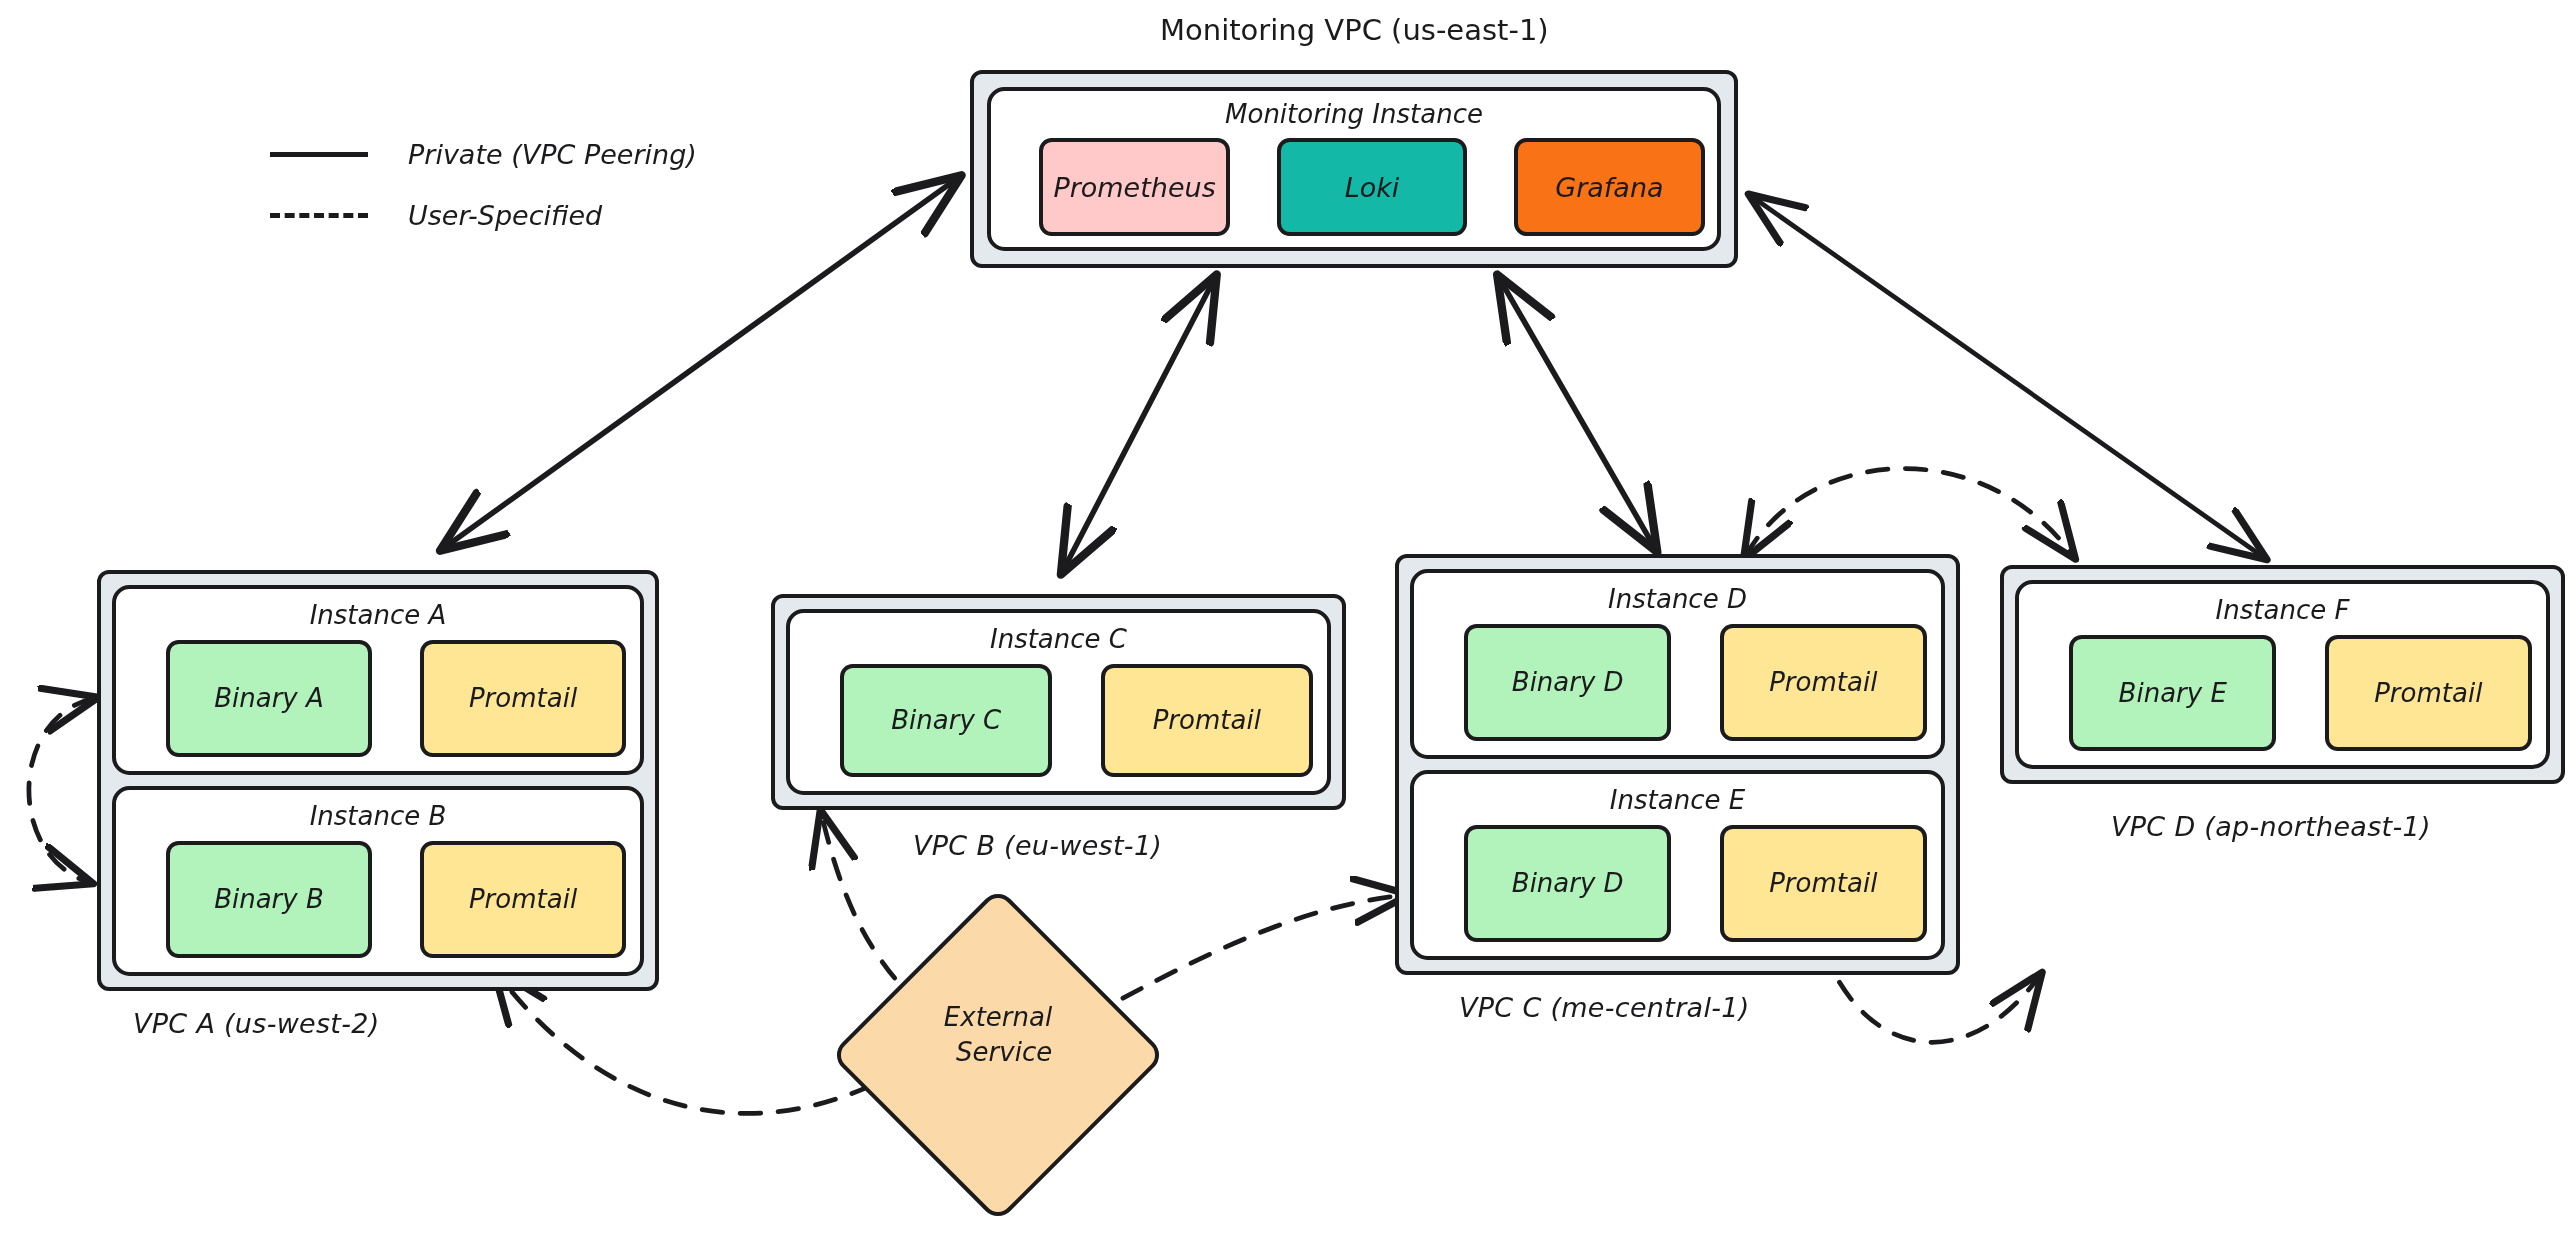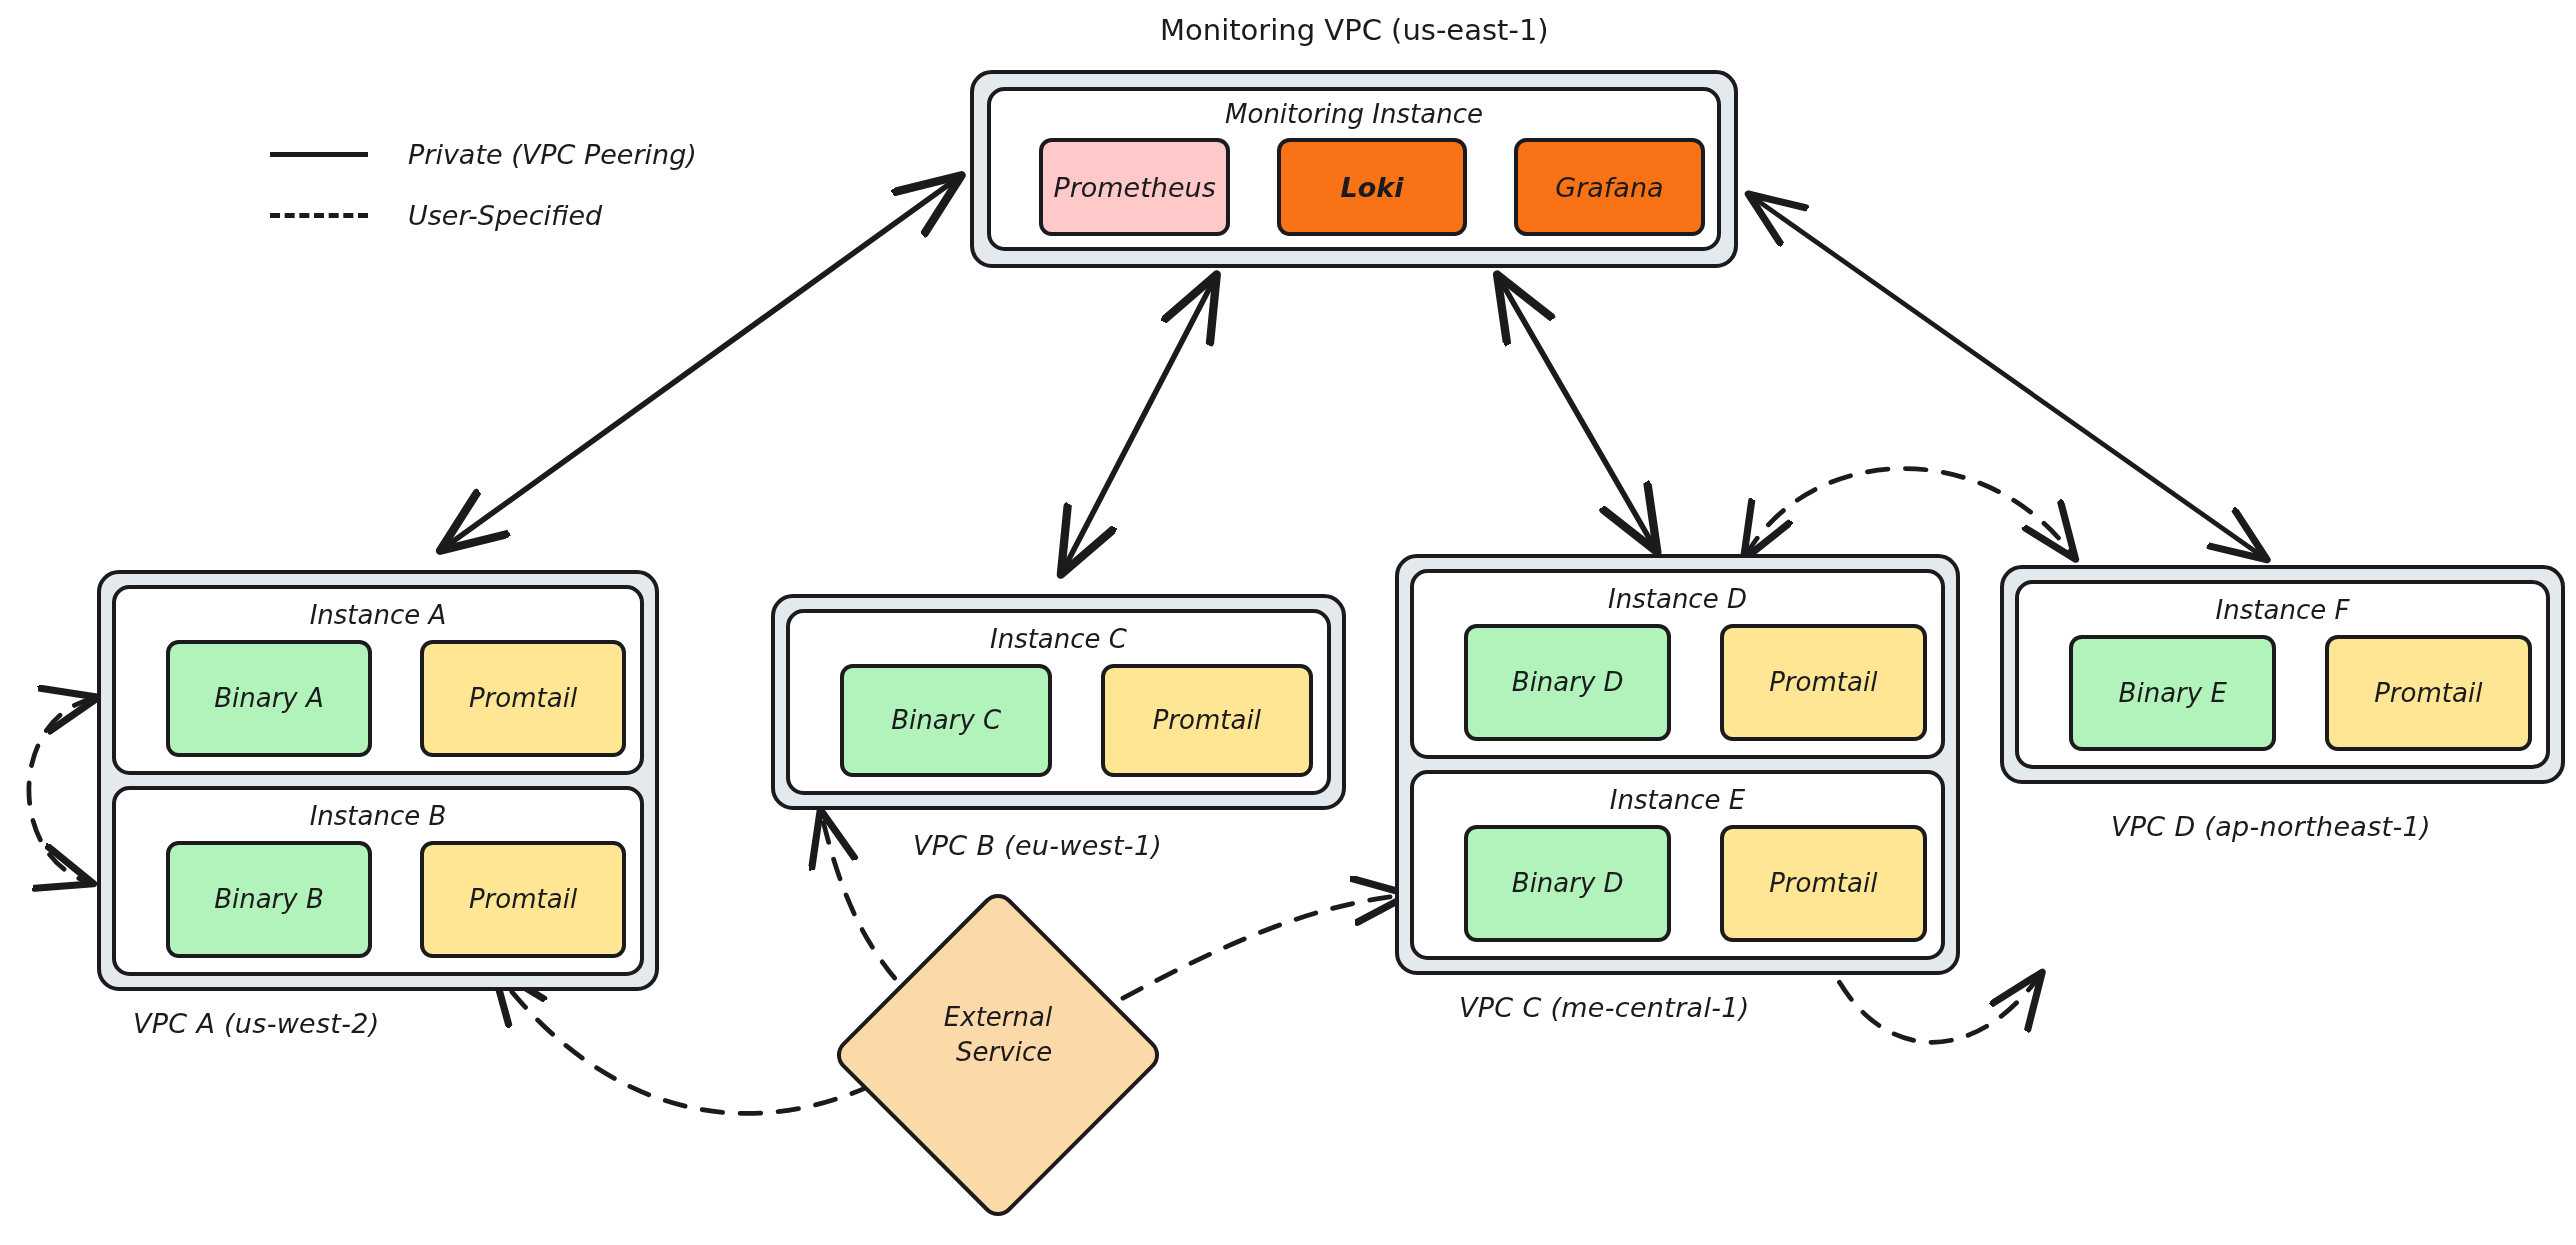--- a/index.html
+++ b/index.html
@@ -44,21 +44,21 @@
     position: absolute;
     font-size: 29px;
     white-space: nowrap;
   }
 
   
   .vpc {
     position: absolute;
     background: #e4e9ed;
     border: 4px solid #1b1b1d;
-    border-radius: 22px;
+    border-radius: 12px;
     box-sizing: border-box;
     padding: 11px;
     display: flex;
     flex-direction: column;
     gap: 11px;
   }
 
   
   .instance {
     background: #ffffff;
@@ -98,21 +98,21 @@
     color: #1b1b1d;
     white-space: nowrap;
     padding: 11px 8px;
     flex: 1 1 0;
     min-height: 67px;
     margin-left: 36px;
   }
   .svc.green  { background: #b2f2bb; }
   .svc.yellow { background: #ffe694; }
   .svc.pink   { background: #ffc9c9; }
-  .svc.purple { background: #f97316; font-weight: bold; }
+  .svc.purple { background: #14b8a6; }
   .svc.blue   { background: #f97316; }
 
   
   #monitoring-vpc {
     left: 970px;
     top: 70px;
     width: 768px;
     height: 198px;
     padding: 12.7px;
   }

